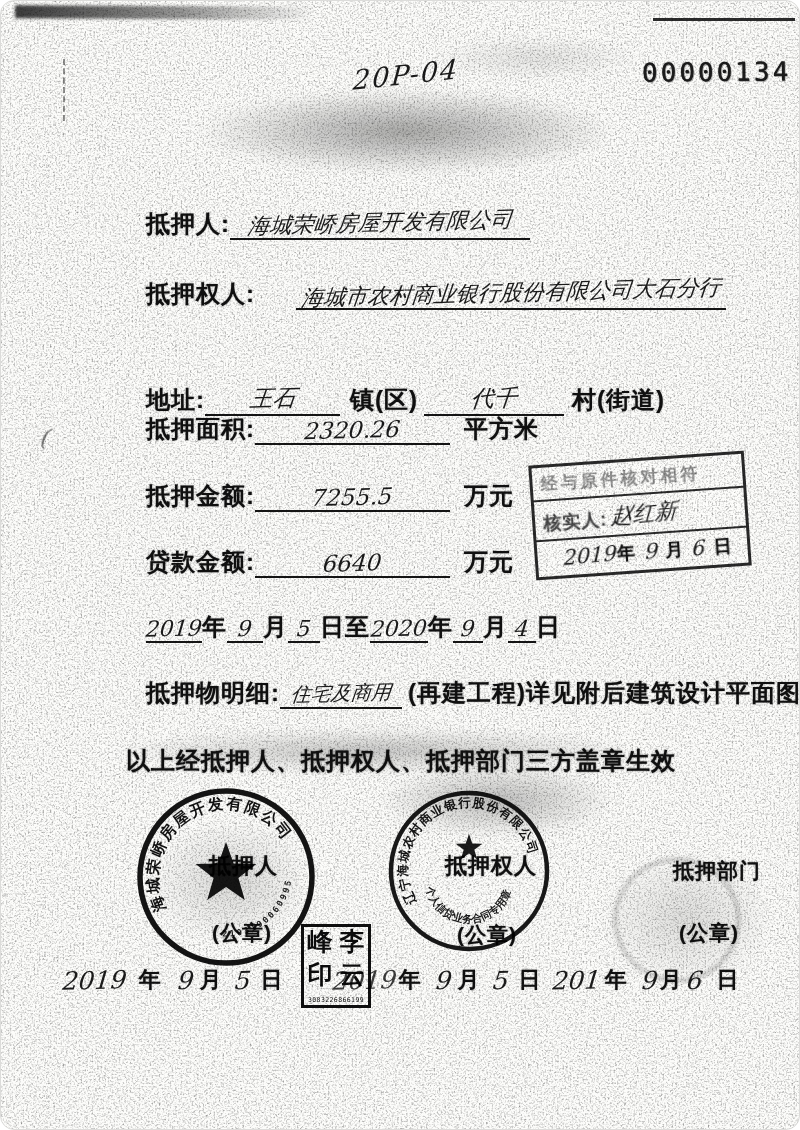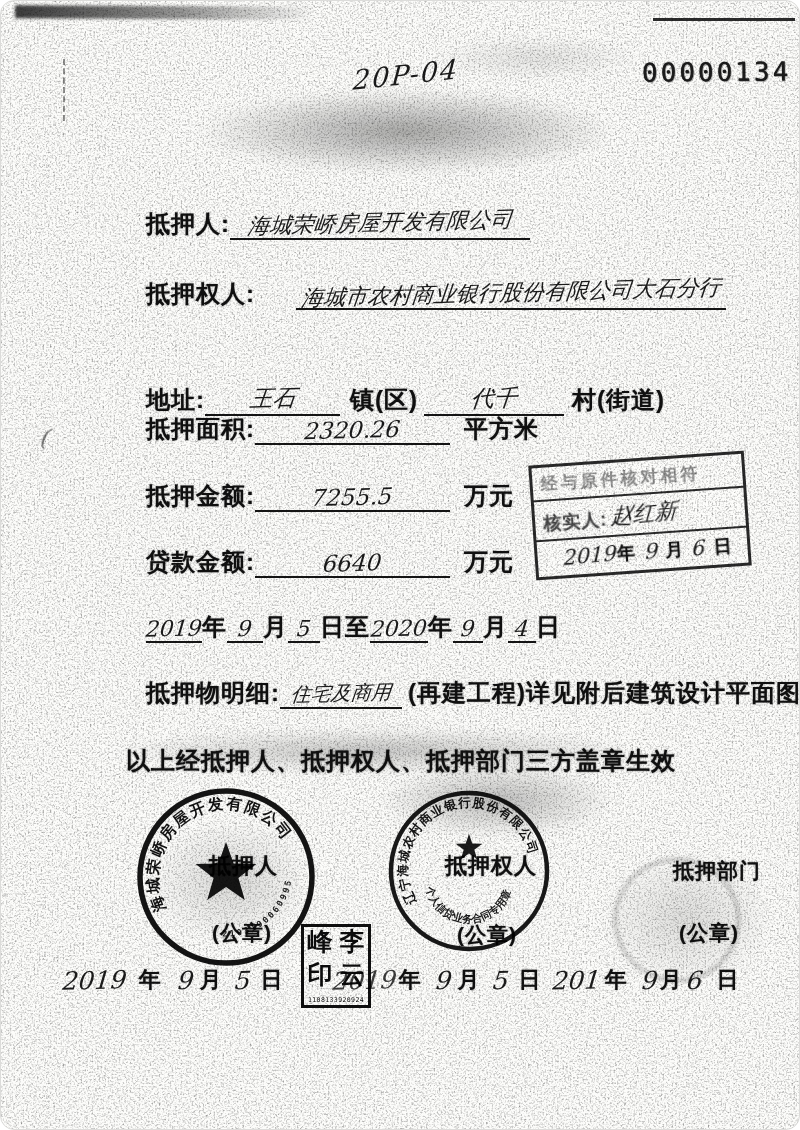--- a/index.html
+++ b/index.html
@@ -187,21 +187,21 @@
   <span class="lbl seal-label" style="left:640px;top:856px;font-size:21px;">抵押部门</span>
   <span class="lbl seal-label" style="left:646px;top:918px;font-size:21px;">(公章)</span>
 
   <div class="name-seal">
     <div class="name-grid">
       <span>峰</span>
       <span>李</span>
       <span>印</span>
       <span>云</span>
     </div>
-    <div class="name-code">1108133920924</div>
+    <div class="name-code">3083226866199</div>
   </div>
 
   <div class="dateline" style="left:62px;top:964px;">
     <span class="hw">2019</span>
     <span class="lbl" style="margin-left:12px;">年</span>
     <span class="hw" style="margin-left:16px;">9</span>
     <span class="lbl" style="margin-left:6px;">月</span>
     <span class="hw" style="margin-left:12px;">5</span>
     <span class="lbl" style="margin-left:10px;">日</span>
   </div>

